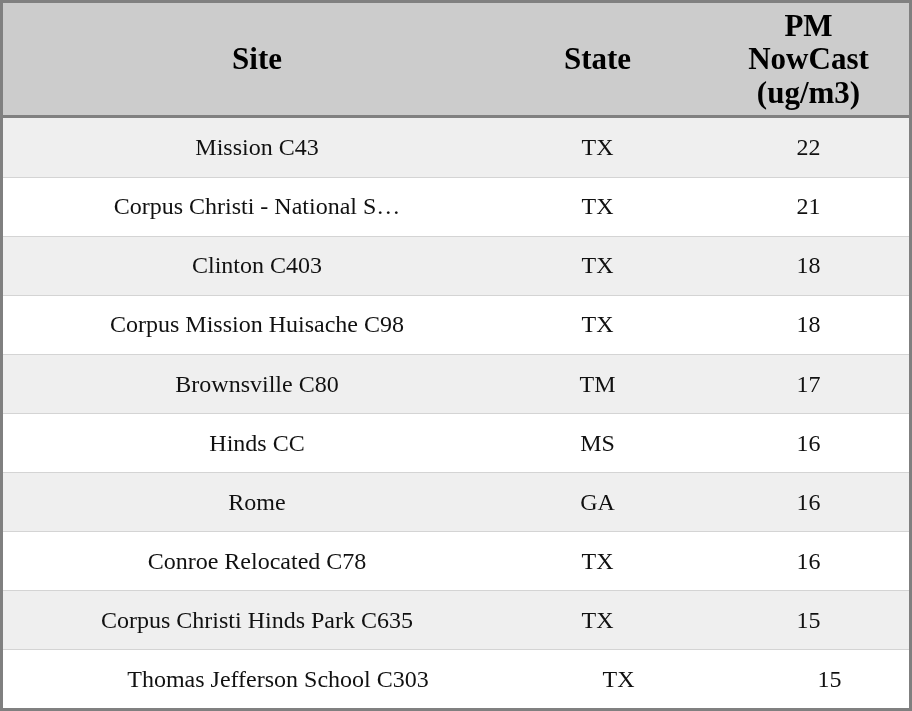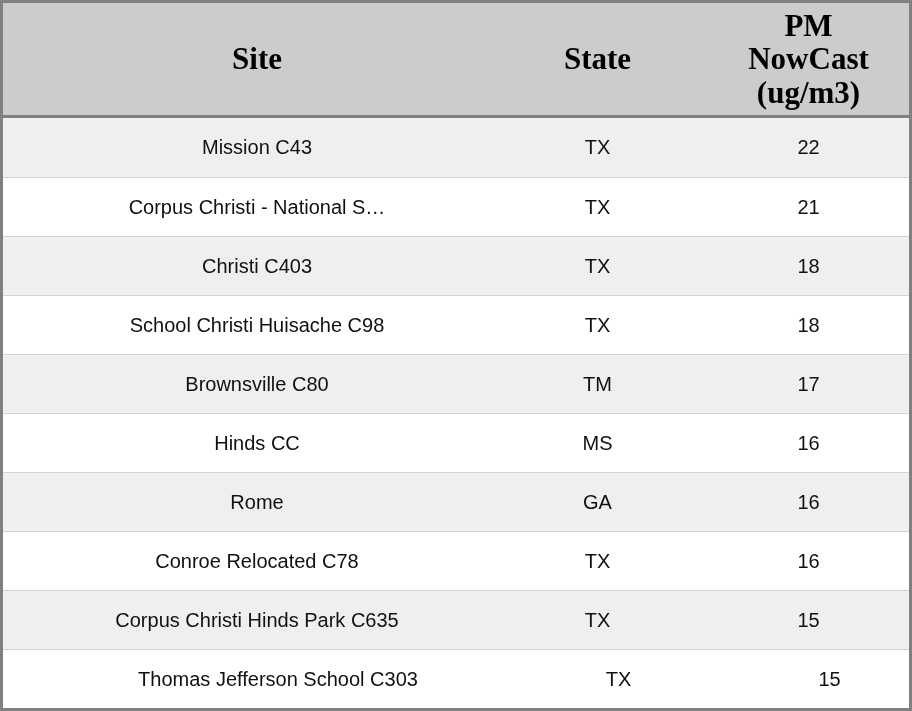--- a/index.html
+++ b/index.html
@@ -38,22 +38,22 @@
     vertical-align: middle;
     padding: 6px 4px;
     border-bottom: 3px solid #808080;
     line-height: 1.08;
   }
   th.col-site   { width: 500px; }
   th.col-state  { width: 165px; margin-top: 19px; }
   th.col-pm     { width: 241px; }
 
   tbody td {
-    font-family: Liberation Sans, sans-serif;
-    font-size: 20px;
+    font-family: Liberation Serif, serif;
+    font-size: 24px;
     color: #111111;
     text-align: center;
     vertical-align: middle;
     padding: 6px 4px;
     border-bottom: 1px solid #d4d4d4;
     white-space: nowrap;
     overflow: hidden;
     text-overflow: ellipsis;
   }
   tbody tr:nth-child(odd) { background: #efefef; }
@@ -81,26 +81,26 @@
         <td>Mission C43</td>
         <td>TX</td>
         <td>22</td>
       </tr>
       <tr>
         <td>Corpus Christi - National S…</td>
         <td>TX</td>
         <td>21</td>
       </tr>
       <tr>
-        <td>Christi C403</td>
+        <td>Clinton C403</td>
         <td>TX</td>
         <td>18</td>
       </tr>
       <tr>
-        <td>School Christi Huisache C98</td>
+        <td>Corpus Mission Huisache C98</td>
         <td>TX</td>
         <td>18</td>
       </tr>
       <tr>
         <td>Brownsville C80</td>
         <td>TM</td>
         <td>17</td>
       </tr>
       <tr>
         <td>Hinds CC</td>

